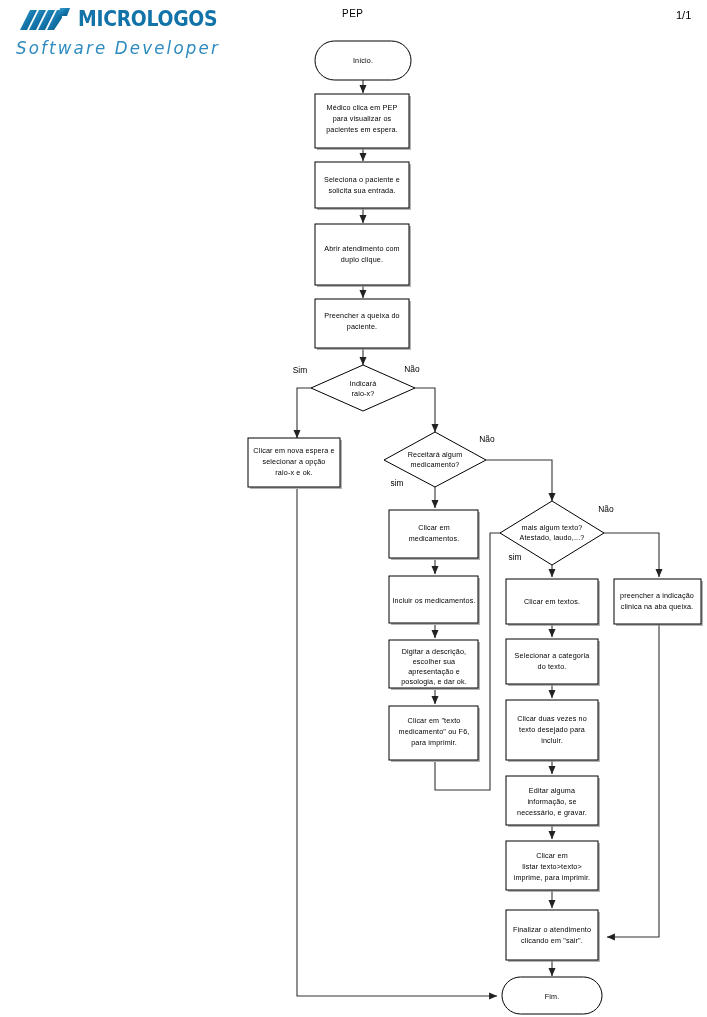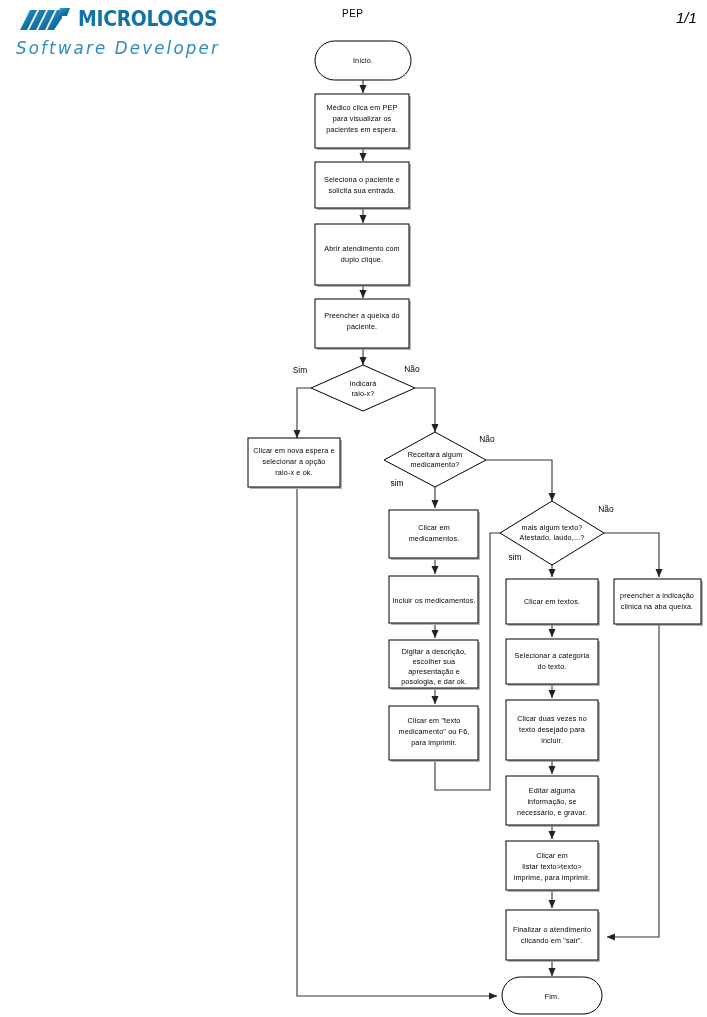--- a/index.html
+++ b/index.html
@@ -66,23 +66,22 @@
     top: 8px;
     font-size: 10px;
     color: #000;
     letter-spacing: 0.5px;
     padding-left: 12px;
   }
   .page-num {
     position: absolute;
     left: 676px;
     top: 9px;
-    font-size: 15px;
+    font-size: 11px;
     color: #000;
-    font-style: italic;
   }
   
   #flow {
     position: absolute;
     left: 0;
     top: 0;
     width: 707px;
     height: 1017px;
   }
   .node-rect {

